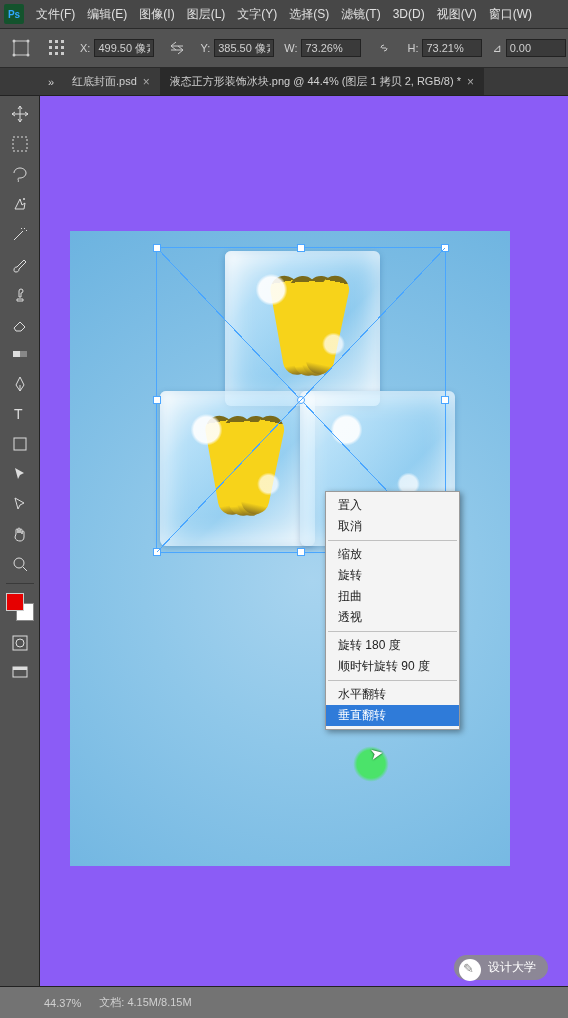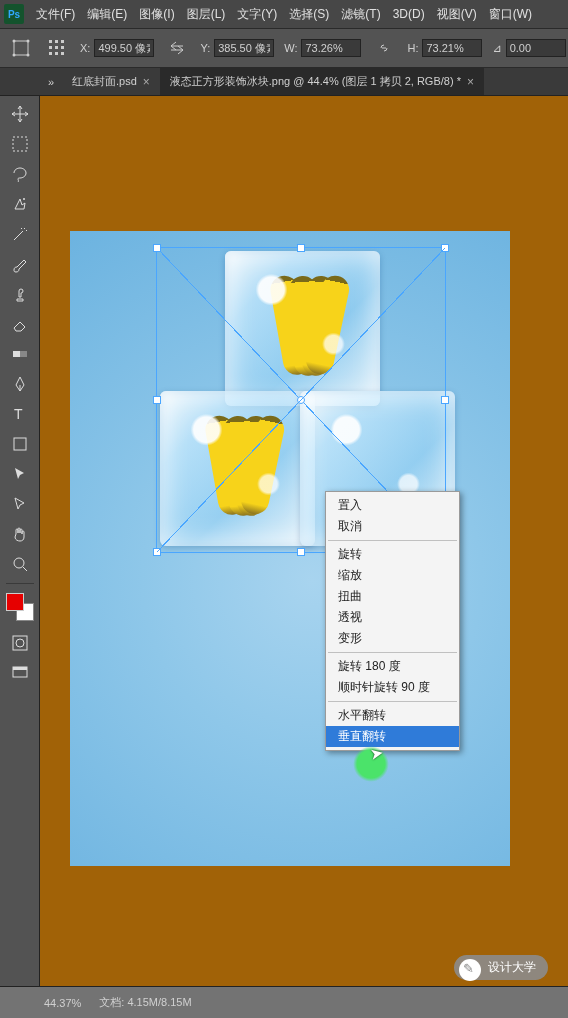--- a/index.html
+++ b/index.html
@@ -16,21 +16,21 @@
   .tabsbar .tab { padding:0 10px; height:100%; display:flex; align-items:center; gap:6px; }
   .tabsbar .tab.active { background:#2a2a2a;}
   .tabsbar .tab .x { font-size:12px; color:#aaa;}
   .main { position:absolute; top:96px; left:0; right:0; bottom:32px; display:flex;}
   .toolbar { width:40px; background:#535353; display:flex; flex-direction:column; align-items:center; padding-top:4px; gap:2px; border-right:1px solid #222;}
   .toolbar .tool { width:28px; height:28px; display:flex; align-items:center; justify-content:center; color:#d0d0d0; position:relative;}
   .toolbar .sep { width:28px; height:1px; background:#3a3a3a; margin:3px 0;}
   .swatches { width:28px; height:28px; position:relative; margin-top:4px;}
   .swatches .fg { position:absolute; width:18px; height:18px; background:#e60000; border:1px solid #ccc; left:0; top:0; z-index:2;}
   .swatches .bg { position:absolute; width:18px; height:18px; background:#fff; border:1px solid #888; right:0; bottom:0;}
-  .canvas-wrap { flex:1; background:#a16207; position:relative;}
+  .canvas-wrap { flex:1; background:#8b5cf6; position:relative;}
   .canvas { position:absolute; left:30px; top:135px; width:440px; height:635px; background: radial-gradient(circle at 55% 55%, #a8d4ef 0%, #8ec7e9 40%, #6cb3e0 100%);}
   .ice-group { position:absolute; left:90px; top:20px; width:280px; height:300px;}
   .cube { position:absolute; width:155px; height:155px; border-radius:6px; background: linear-gradient(135deg, rgba(255,255,255,0.9) 0%, rgba(200,235,255,0.7) 25%, rgba(150,210,245,0.6) 60%, rgba(255,255,255,0.8) 100%); box-shadow: inset 0 0 30px rgba(255,255,255,0.9), inset 0 0 10px rgba(100,170,220,0.6), 0 2px 6px rgba(0,60,120,0.25); overflow:hidden;}
   .cube::after { content:""; position:absolute; inset:0; background: radial-gradient(circle at 30% 25%, rgba(255,255,255,0.9) 0 8%, transparent 10%), radial-gradient(circle at 70% 60%, rgba(255,255,255,0.7) 0 6%, transparent 8%);}
   .cube.c1 { left:65px; top:0;}
   .cube.c2 { left:0; top:140px;}
   .cube.c3 { left:140px; top:140px;}
   .banana { position:absolute; width:90px; height:110px; }
   .banana .b { position:absolute; width:28px; height:100px; background:linear-gradient(180deg,#7a6a1a 0 6%, #f7d31a 6% 90%, #8a7320 100%); border-radius:14px; transform-origin: top center;}
   .banana .b1{ left:8px; transform:rotate(-10deg);}
@@ -280,25 +280,24 @@
         <div class="h bl"></div>
         <div class="h bc"></div>
         <div class="h br"></div>
       </div>
     </div>
 
     <div class="ctxmenu">
       <div class="mi">置入</div>
       <div class="mi">取消</div>
       <div class="msep"></div>
+      <div class="mi">缩放</div>
       <div class="mi">旋转</div>
-      <div class="mi">缩放</div>
       <div class="mi">扭曲</div>
       <div class="mi">透视</div>
-      <div class="mi">变形</div>
       <div class="msep"></div>
       <div class="mi">旋转 180 度</div>
       <div class="mi">顺时针旋转 90 度</div>
       <div class="msep"></div>
       <div class="mi">水平翻转</div>
       <div class="mi hov">垂直翻转</div>
     </div>
     <div class="cursor-dot"></div>
     <div class="cursor-arrow">➤</div>
   </div>

